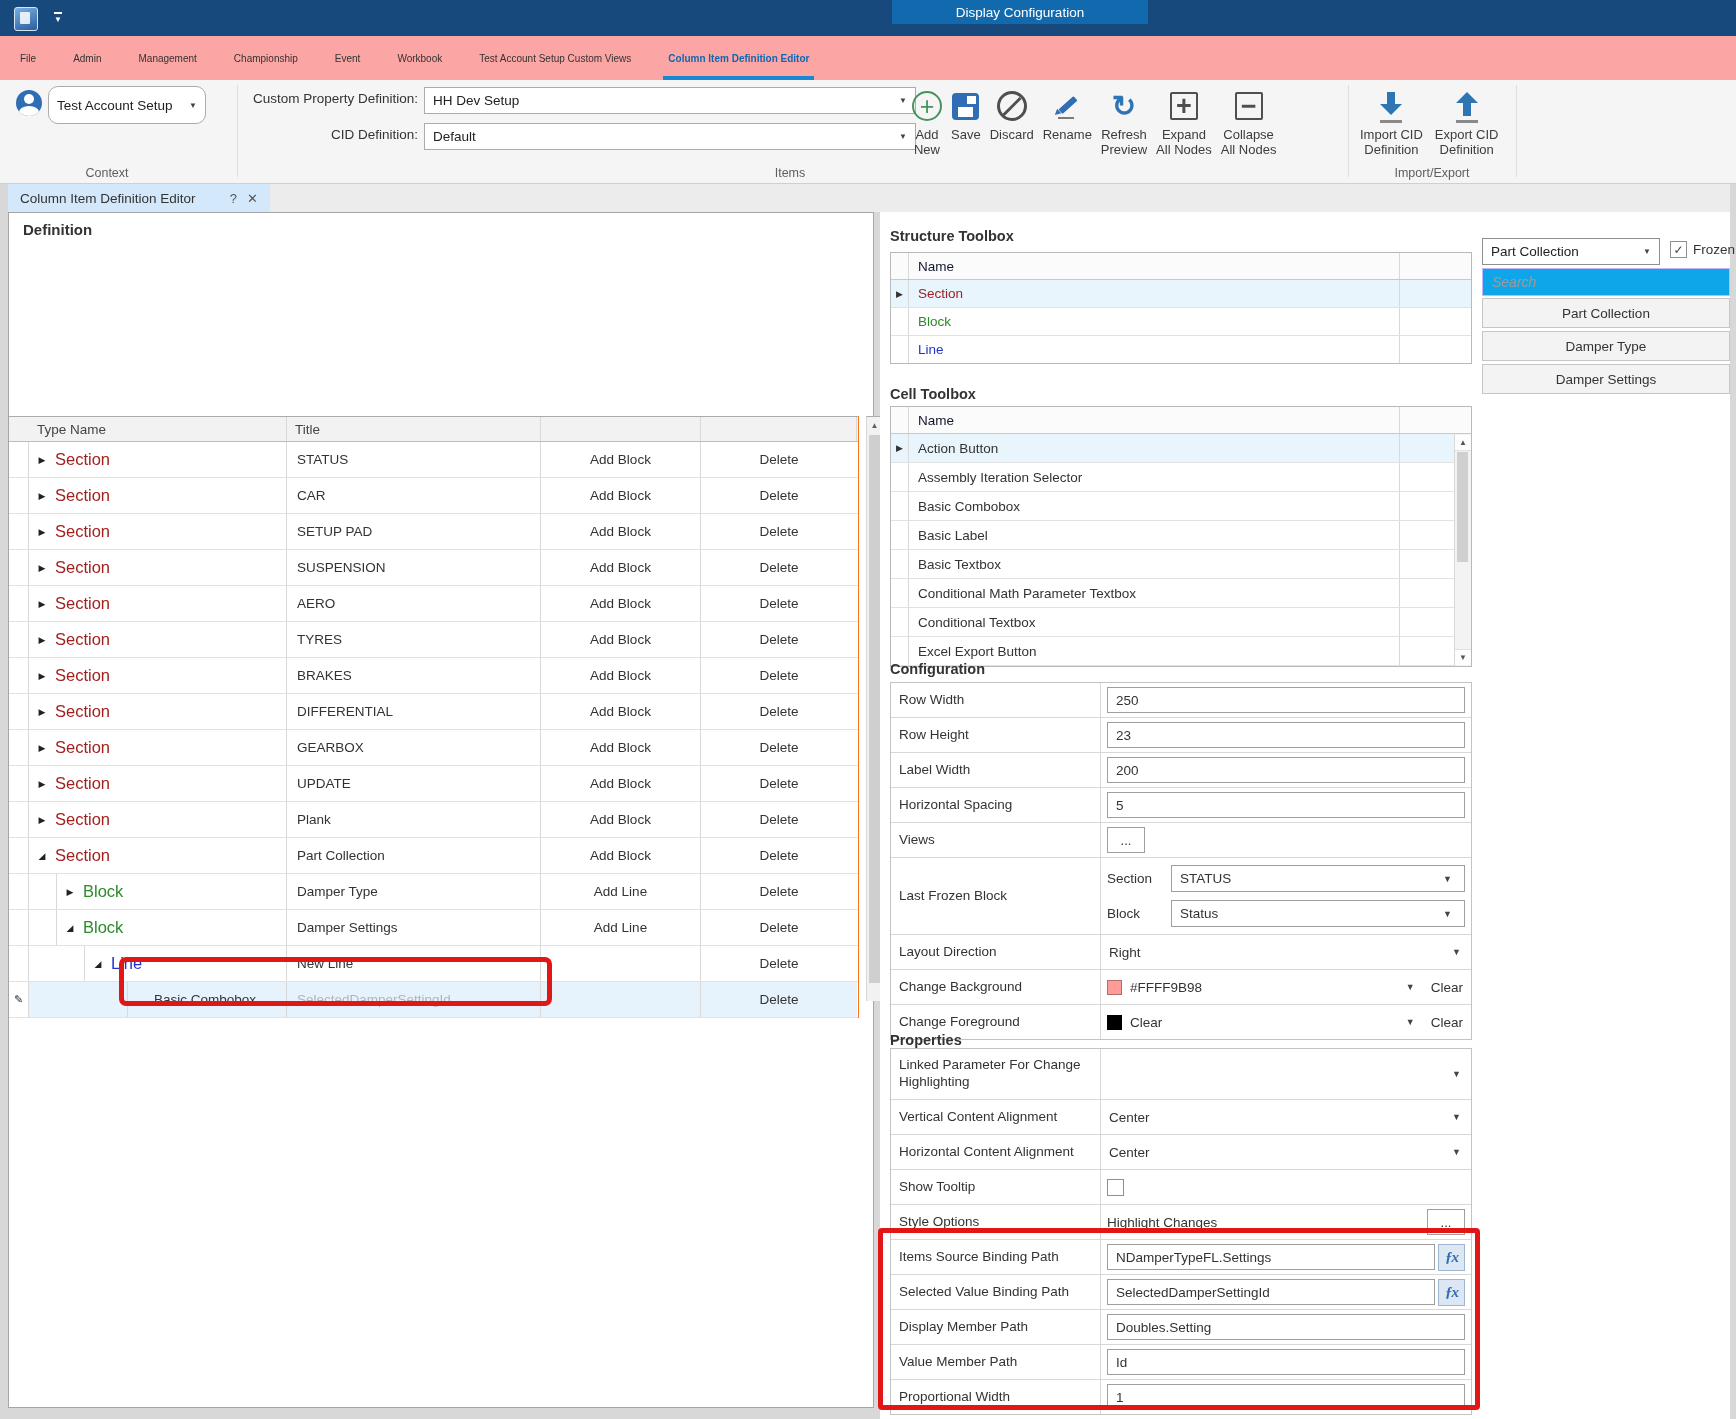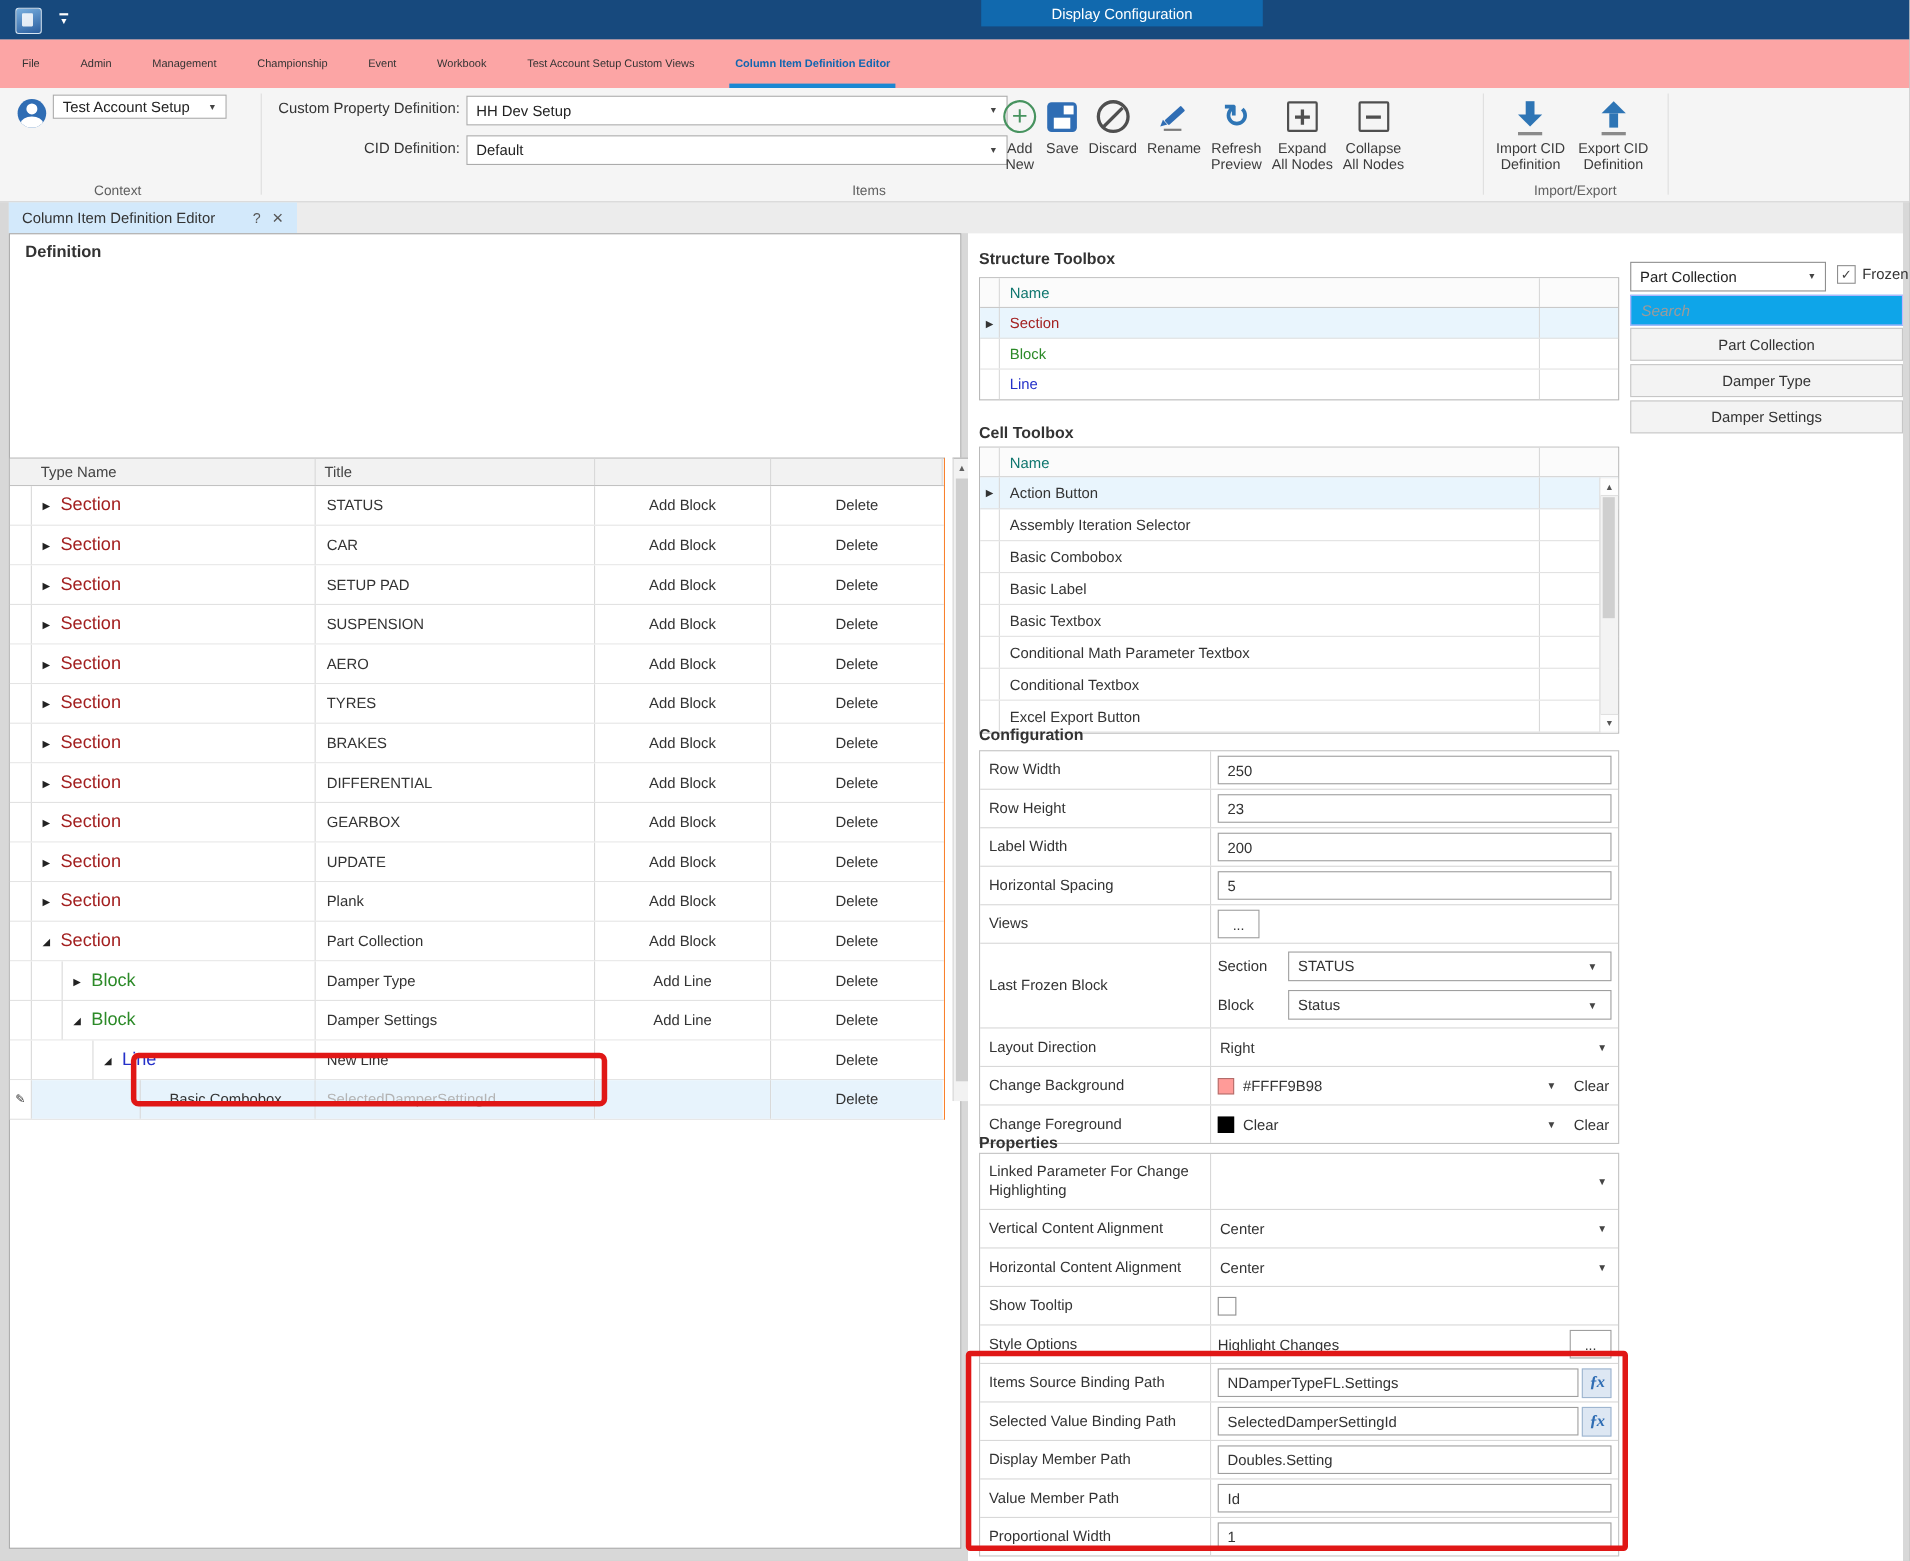--- a/index.html
+++ b/index.html
@@ -25,21 +25,21 @@
 
   
   .ribbon{position:absolute;top:80px;left:0;right:0;height:103px;background:#f5f5f5;border-bottom:1px solid #d0d0d0;}
   .rsep{position:absolute;top:5px;height:92px;width:1px;background:#dedede;}
   .rg-label{position:absolute;bottom:3px;font-size:12.5px;color:#5f5f5f;transform:translateX(-50%);white-space:nowrap;}
   .ctx-person{position:absolute;left:16px;top:10px;width:26px;height:26px;border-radius:50%;background:#2f6db4;overflow:hidden;}
   .ctx-person::before{content:"";position:absolute;left:8px;top:4px;width:10px;height:10px;border-radius:50%;background:#fff;}
   .ctx-person::after{content:"";position:absolute;left:3px;top:16px;width:20px;height:12px;border-radius:50% 50% 0 0;background:#fff;}
   .combo{background:#fff;border:1px solid #ababab;display:flex;align-items:center;font-size:13.5px;color:#222;padding:0 8px;box-sizing:border-box;}
   .combo .arr{margin-left:auto;font-size:8px;color:#444;}
-  .ctx-combo{position:absolute;left:48px;top:6px;width:158px;height:22px;}
+  .ctx-combo{position:absolute;left:48px;top:6px;width:158px;height:38px;border-radius:10px;}
   .ctx-label{position:absolute;width:220px;text-align:right;font-size:13.5px;color:#333;white-space:nowrap;}
   .l1{left:198px;top:11px;} .l2{left:198px;top:47px;}
   .c1{position:absolute;left:424px;top:7px;width:492px;height:27px;}
   .c2{position:absolute;left:424px;top:43px;width:492px;height:27px;}
   .items-buttons{position:absolute;left:912px;top:5px;display:flex;gap:9px;align-items:flex-start;}
   .ie-buttons{position:absolute;left:1360px;top:5px;display:flex;gap:12px;align-items:flex-start;}
   .ritem{display:flex;flex-direction:column;align-items:center;max-width:84px;}
   .ricon{height:42px;display:flex;align-items:center;justify-content:center;}
   .rlabel{font-size:13px;color:#3c3c3c;text-align:center;line-height:1.18;white-space:pre-line;}
   .ic-circle{width:30px;height:30px;border-radius:50%;display:flex;align-items:center;justify-content:center;font-size:25px;line-height:1;box-sizing:border-box;}
@@ -101,21 +101,21 @@
   .c-del{width:156px;display:flex;align-items:center;justify-content:center;flex:none;}
   .sb{position:absolute;left:857px;top:203px;width:16px;height:585px;background:#f2f2f2;border-left:1px solid #d7d7d7;border-top:1px solid #ababab;box-sizing:border-box;}
   .sb-btn{height:16px;display:flex;align-items:center;justify-content:center;font-size:8px;color:#606060;}
   .sb-thumb{position:absolute;left:2px;top:18px;width:11px;height:548px;background:#cfcfcf;}
 
   
   .sec-title{position:absolute;left:10px;font-weight:bold;font-size:14.5px;color:#333;}
   .t-st{top:16px;} .t-ct{top:174px;} .t-cfg{top:449px;} .t-prop{top:820px;}
   .tbx{position:absolute;left:10px;width:582px;border:1px solid #b9b9b9;font-size:13.5px;color:#333;background:#fff;box-sizing:border-box;}
   #st-table{top:40px;} #ct-table{top:194px;}
-  .tbx-h{display:flex;height:26px;background:#fbfbfb;border-bottom:1px solid #c9c9c9;align-items:center;color:#0f766e;}
+  .tbx-h{display:flex;height:26px;background:#fbfbfb;border-bottom:1px solid #c9c9c9;align-items:center;color:#0f172a;}
   .tbx-h .hg{width:18px;height:100%;border-right:1px solid #d9d9d9;box-sizing:border-box;flex:none;}
   .tbx-h .hn{flex:1;padding-left:9px;}
   .tbx-h .hx{width:72px;height:100%;border-left:1px solid #d9d9d9;box-sizing:border-box;flex:none;}
   .tbx-r{display:flex;height:27px;border-bottom:1px solid #e2e2e2;align-items:stretch;}
   .tbx-r:last-child{border-bottom:none;}
   .tbx-r .rg{width:18px;border-right:1px solid #d9d9d9;display:flex;align-items:center;justify-content:center;font-size:9px;box-sizing:border-box;flex:none;}
   .tbx-r .rn{flex:1;display:flex;align-items:center;padding-left:9px;}
   .tbx-r .rx{width:72px;border-left:1px solid #d9d9d9;box-sizing:border-box;flex:none;}
   .tbx-r.sel{background:#e9f5fd;}
   .tbx-r.ks .rn{color:#a32020;} .tbx-r.kb .rn{color:#2c8a28;} .tbx-r.kl .rn{color:#2531c9;}

